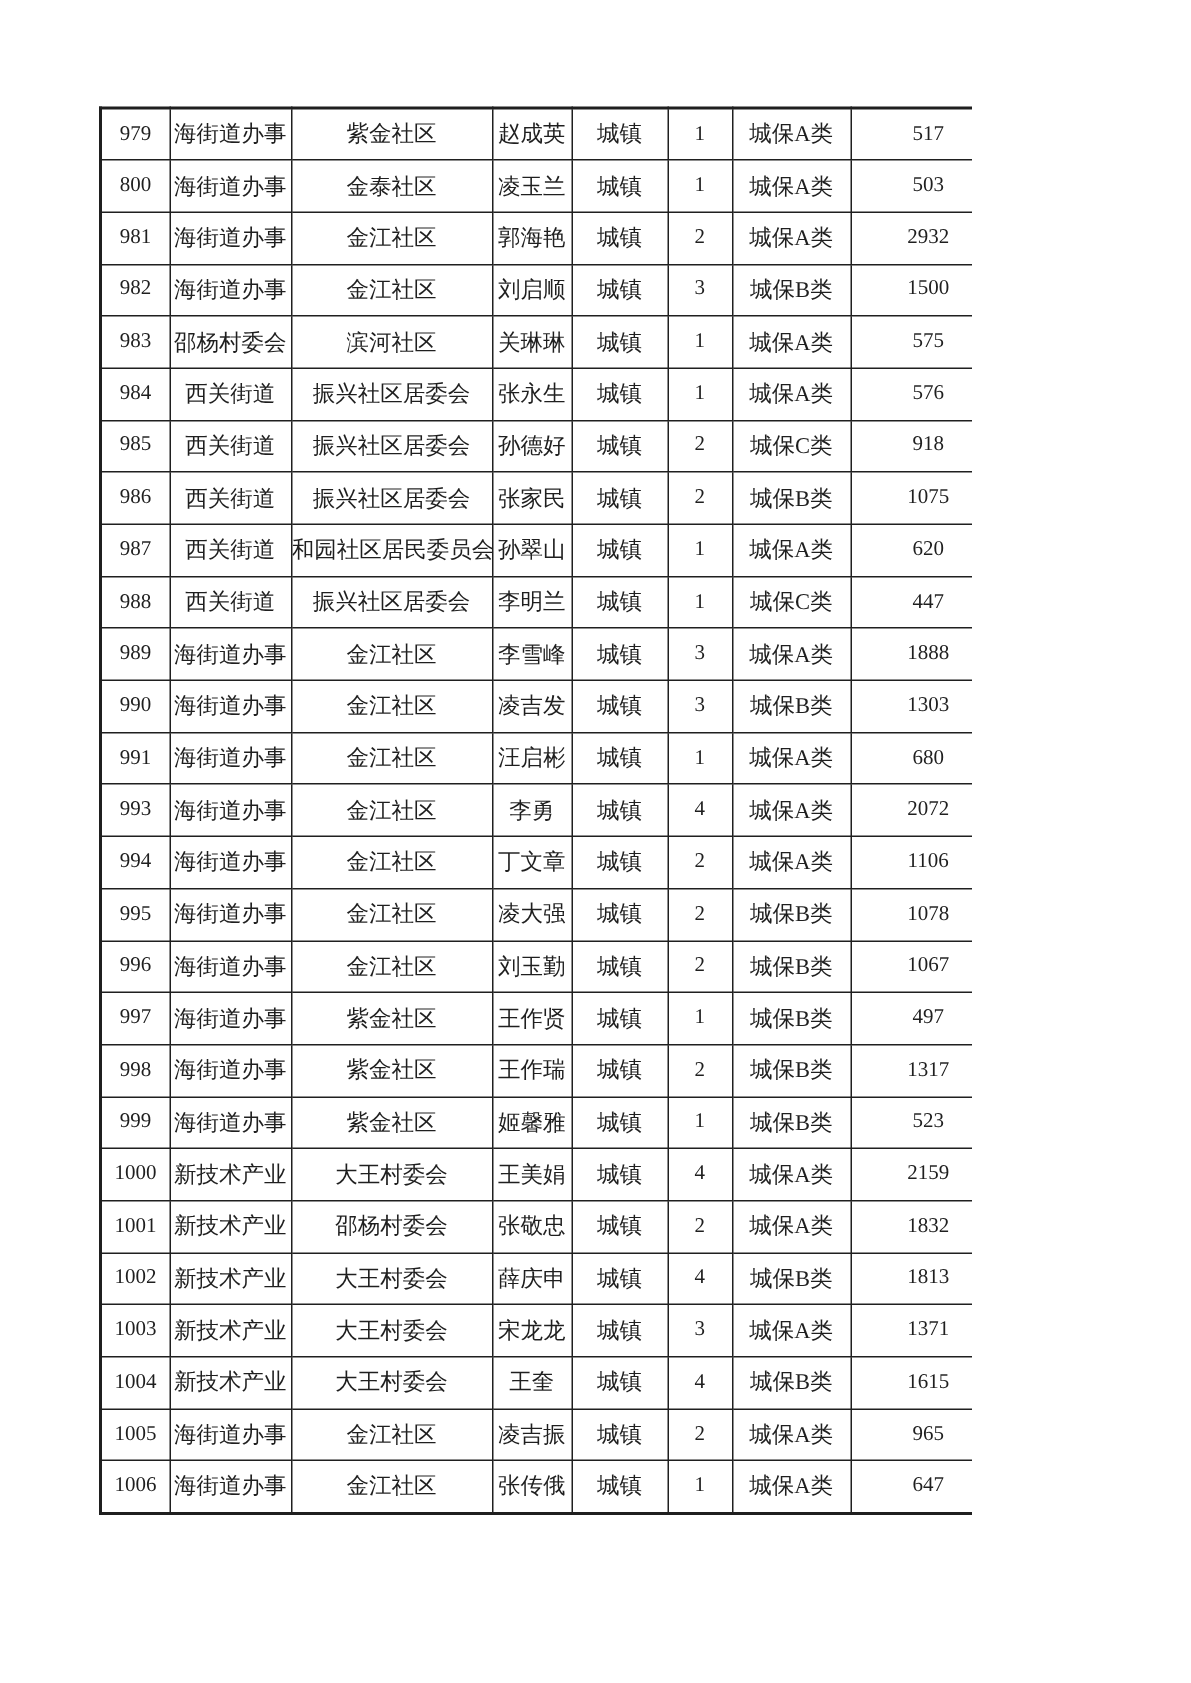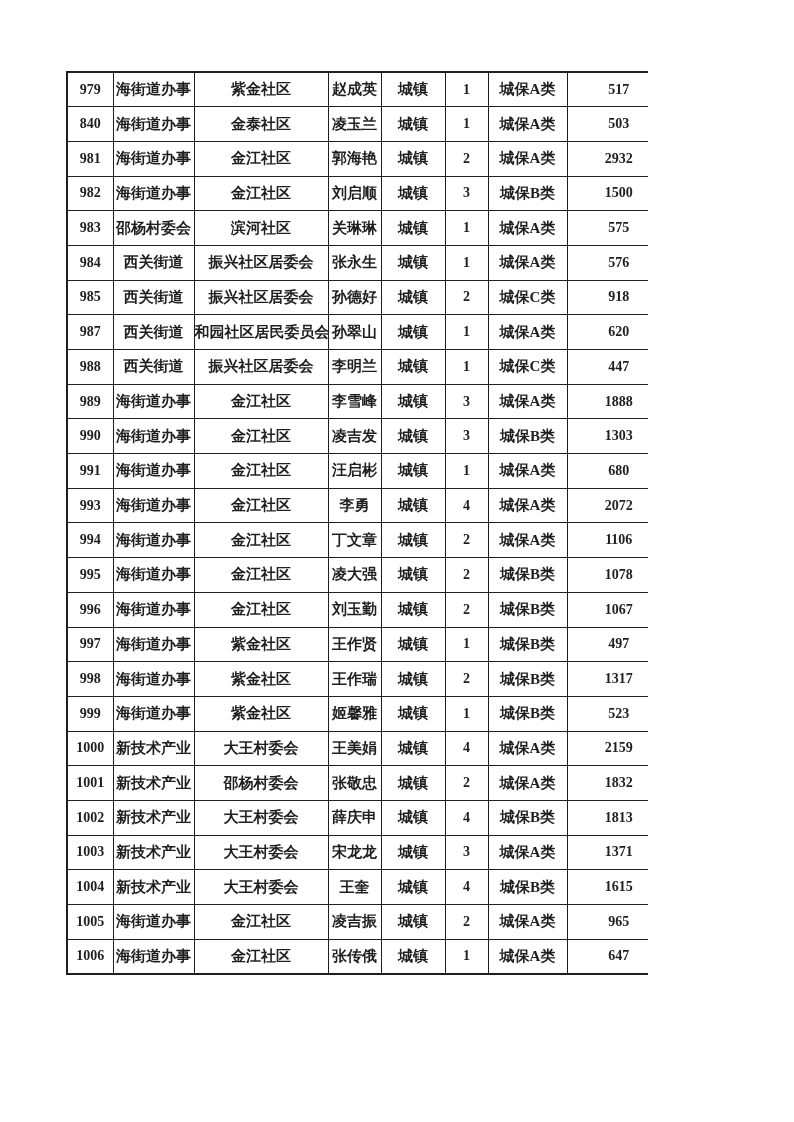--- a/index.html
+++ b/index.html
@@ -6,21 +6,20 @@
     margin: 0;
     padding: 0;
     background: #ffffff;
   }
   .page {
     position: relative;
     width: 648px;
     height: 1122px;
     background: var(--page-bg, #ffffff);
     overflow: hidden;
-    font-weight: bold;
   }
   table.records {
     position: absolute;
     left: 66px;
     top: 71px;
     width: 604px;
     border-collapse: collapse;
     table-layout: fixed;
     border: 2.5px solid var(--grid, #1f1f1f);
   }
@@ -68,21 +67,21 @@
           <td class="c-num">979</td>
           <td class="c-zh">海街道办事</td>
           <td class="c-zh">紫金社区</td>
           <td class="c-zh">赵成英</td>
           <td class="c-zh">城镇</td>
           <td class="c-num">1</td>
           <td class="c-zh">城保A类</td>
           <td class="c-num">517</td>
         </tr>
         <tr>
-          <td class="c-num">840</td>
+          <td class="c-num">800</td>
           <td class="c-zh">海街道办事</td>
           <td class="c-zh">金泰社区</td>
           <td class="c-zh">凌玉兰</td>
           <td class="c-zh">城镇</td>
           <td class="c-num">1</td>
           <td class="c-zh">城保A类</td>
           <td class="c-num">503</td>
         </tr>
         <tr>
           <td class="c-num">981</td>
@@ -126,20 +125,30 @@
         </tr>
         <tr>
           <td class="c-num">985</td>
           <td class="c-zh">西关街道</td>
           <td class="c-zh">振兴社区居委会</td>
           <td class="c-zh">孙德好</td>
           <td class="c-zh">城镇</td>
           <td class="c-num">2</td>
           <td class="c-zh">城保C类</td>
           <td class="c-num">918</td>
+        </tr>
+        <tr>
+          <td class="c-num">986</td>
+          <td class="c-zh">西关街道</td>
+          <td class="c-zh">振兴社区居委会</td>
+          <td class="c-zh">张家民</td>
+          <td class="c-zh">城镇</td>
+          <td class="c-num">2</td>
+          <td class="c-zh">城保B类</td>
+          <td class="c-num">1075</td>
         </tr>
         <tr>
           <td class="c-num">987</td>
           <td class="c-zh">西关街道</td>
           <td class="c-zh">和园社区居民委员会</td>
           <td class="c-zh">孙翠山</td>
           <td class="c-zh">城镇</td>
           <td class="c-num">1</td>
           <td class="c-zh">城保A类</td>
           <td class="c-num">620</td>

